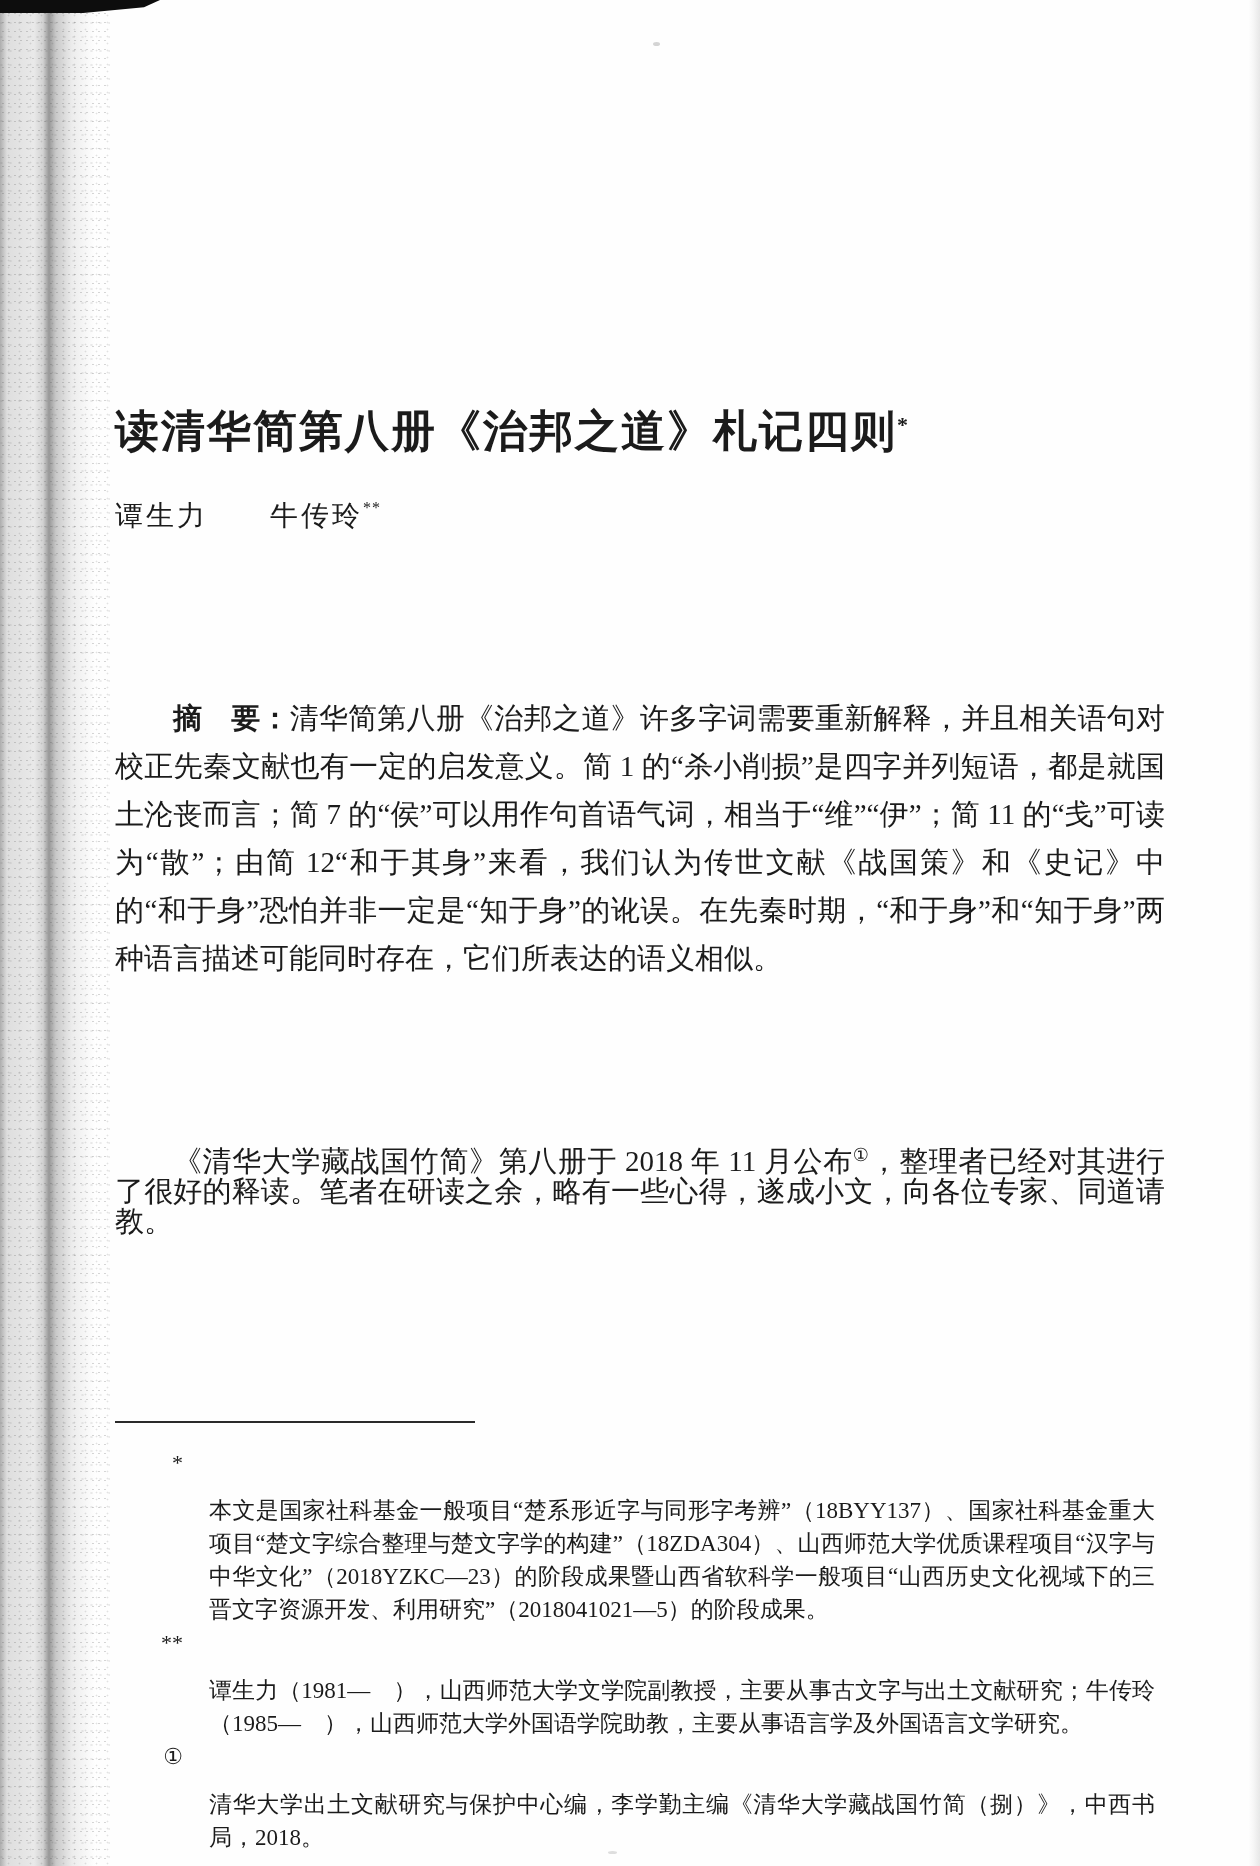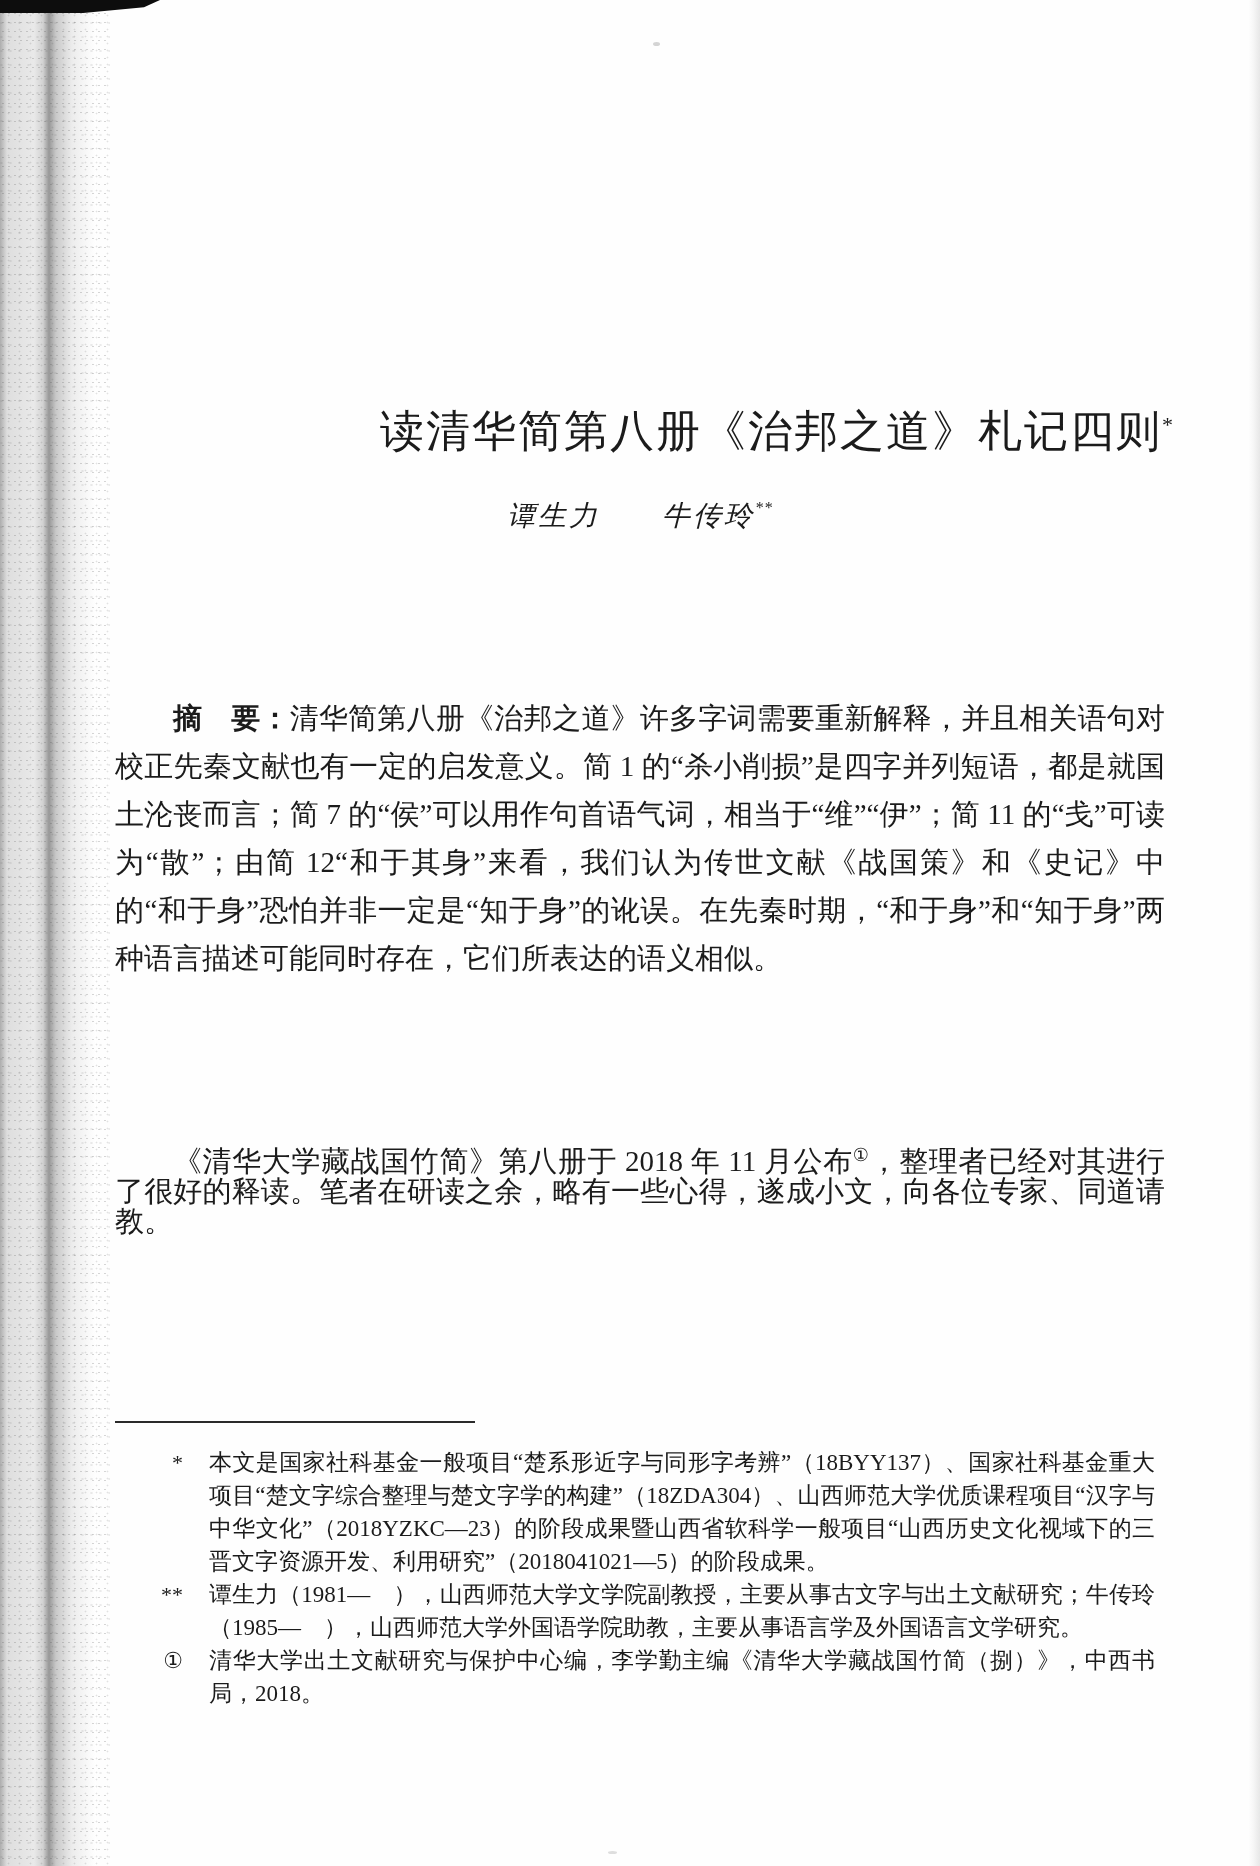--- a/index.html
+++ b/index.html
@@ -39,30 +39,30 @@
     background:linear-gradient(to left,#e7e7e7,#f6f6f6 55%,#ffffff);
   }
   .speck{position:absolute;background:#bdbdbd;border-radius:50%;}
   .speck.s1{left:653px;top:42px;width:7px;height:4px;opacity:.65;}
   .speck.s2{left:1046px;top:768px;width:4px;height:3px;opacity:.5;}
   .speck.s3{left:608px;top:1851px;width:9px;height:3px;opacity:.5;}
 
   .content{position:absolute;left:115px;top:0;width:1050px;}
 
   .title{
-    position:absolute;top:402px;left:8px;width:100%;
-    margin:0;text-align:right;
-    font-size:44px;font-weight:400;letter-spacing:2px;
+    position:absolute;top:402px;left:0;width:100%;
+    margin:0;text-align:left;
+    font-size:44px;font-weight:700;letter-spacing:2px;
     font-family:"Liberation Serif","DejaVu Serif",serif;
   }
   .title sup{font-size:22px;vertical-align:14px;letter-spacing:0;}
 
   .authors{
     position:absolute;top:497px;left:0;width:100%;
-    text-align:center;font-size:28px;letter-spacing:3px;font-style:italic;
+    font-size:28px;letter-spacing:3px;
   }
   .authors sup{font-size:16px;vertical-align:12px;letter-spacing:1px;}
 
   .abstract-block{
     position:absolute;top:694px;left:0;width:1050px;
     font-size:29px;line-height:48px;
   }
   .abstract-block p{margin:0;text-align:justify;}
   .para-indent{text-indent:58px;}
   .label{font-weight:700;font-family:Liberation Serif, serif;}
@@ -79,21 +79,21 @@
   }
   .footnotes{
     position:absolute;top:1446px;left:0;width:1040px;
     font-size:23px;line-height:33px;
   }
   .footnote{display:flex;align-items:flex-start;}
   .fn-marker{
     flex:0 0 68px;text-align:right;padding-right:26px;
     font-size:22px;white-space:nowrap;
   }
-  .fn-text{flex:1;text-align:justify;}
+  .fn-text{flex:1;text-align:justify;margin-top:48px;}
 </style>
 </head>
 <body>
 
 <div class="page">
 
   <div class="spine"></div>
   <div class="spine-noise"></div>
   <div class="edge-top"></div>
   <div class="edge-right"></div>

